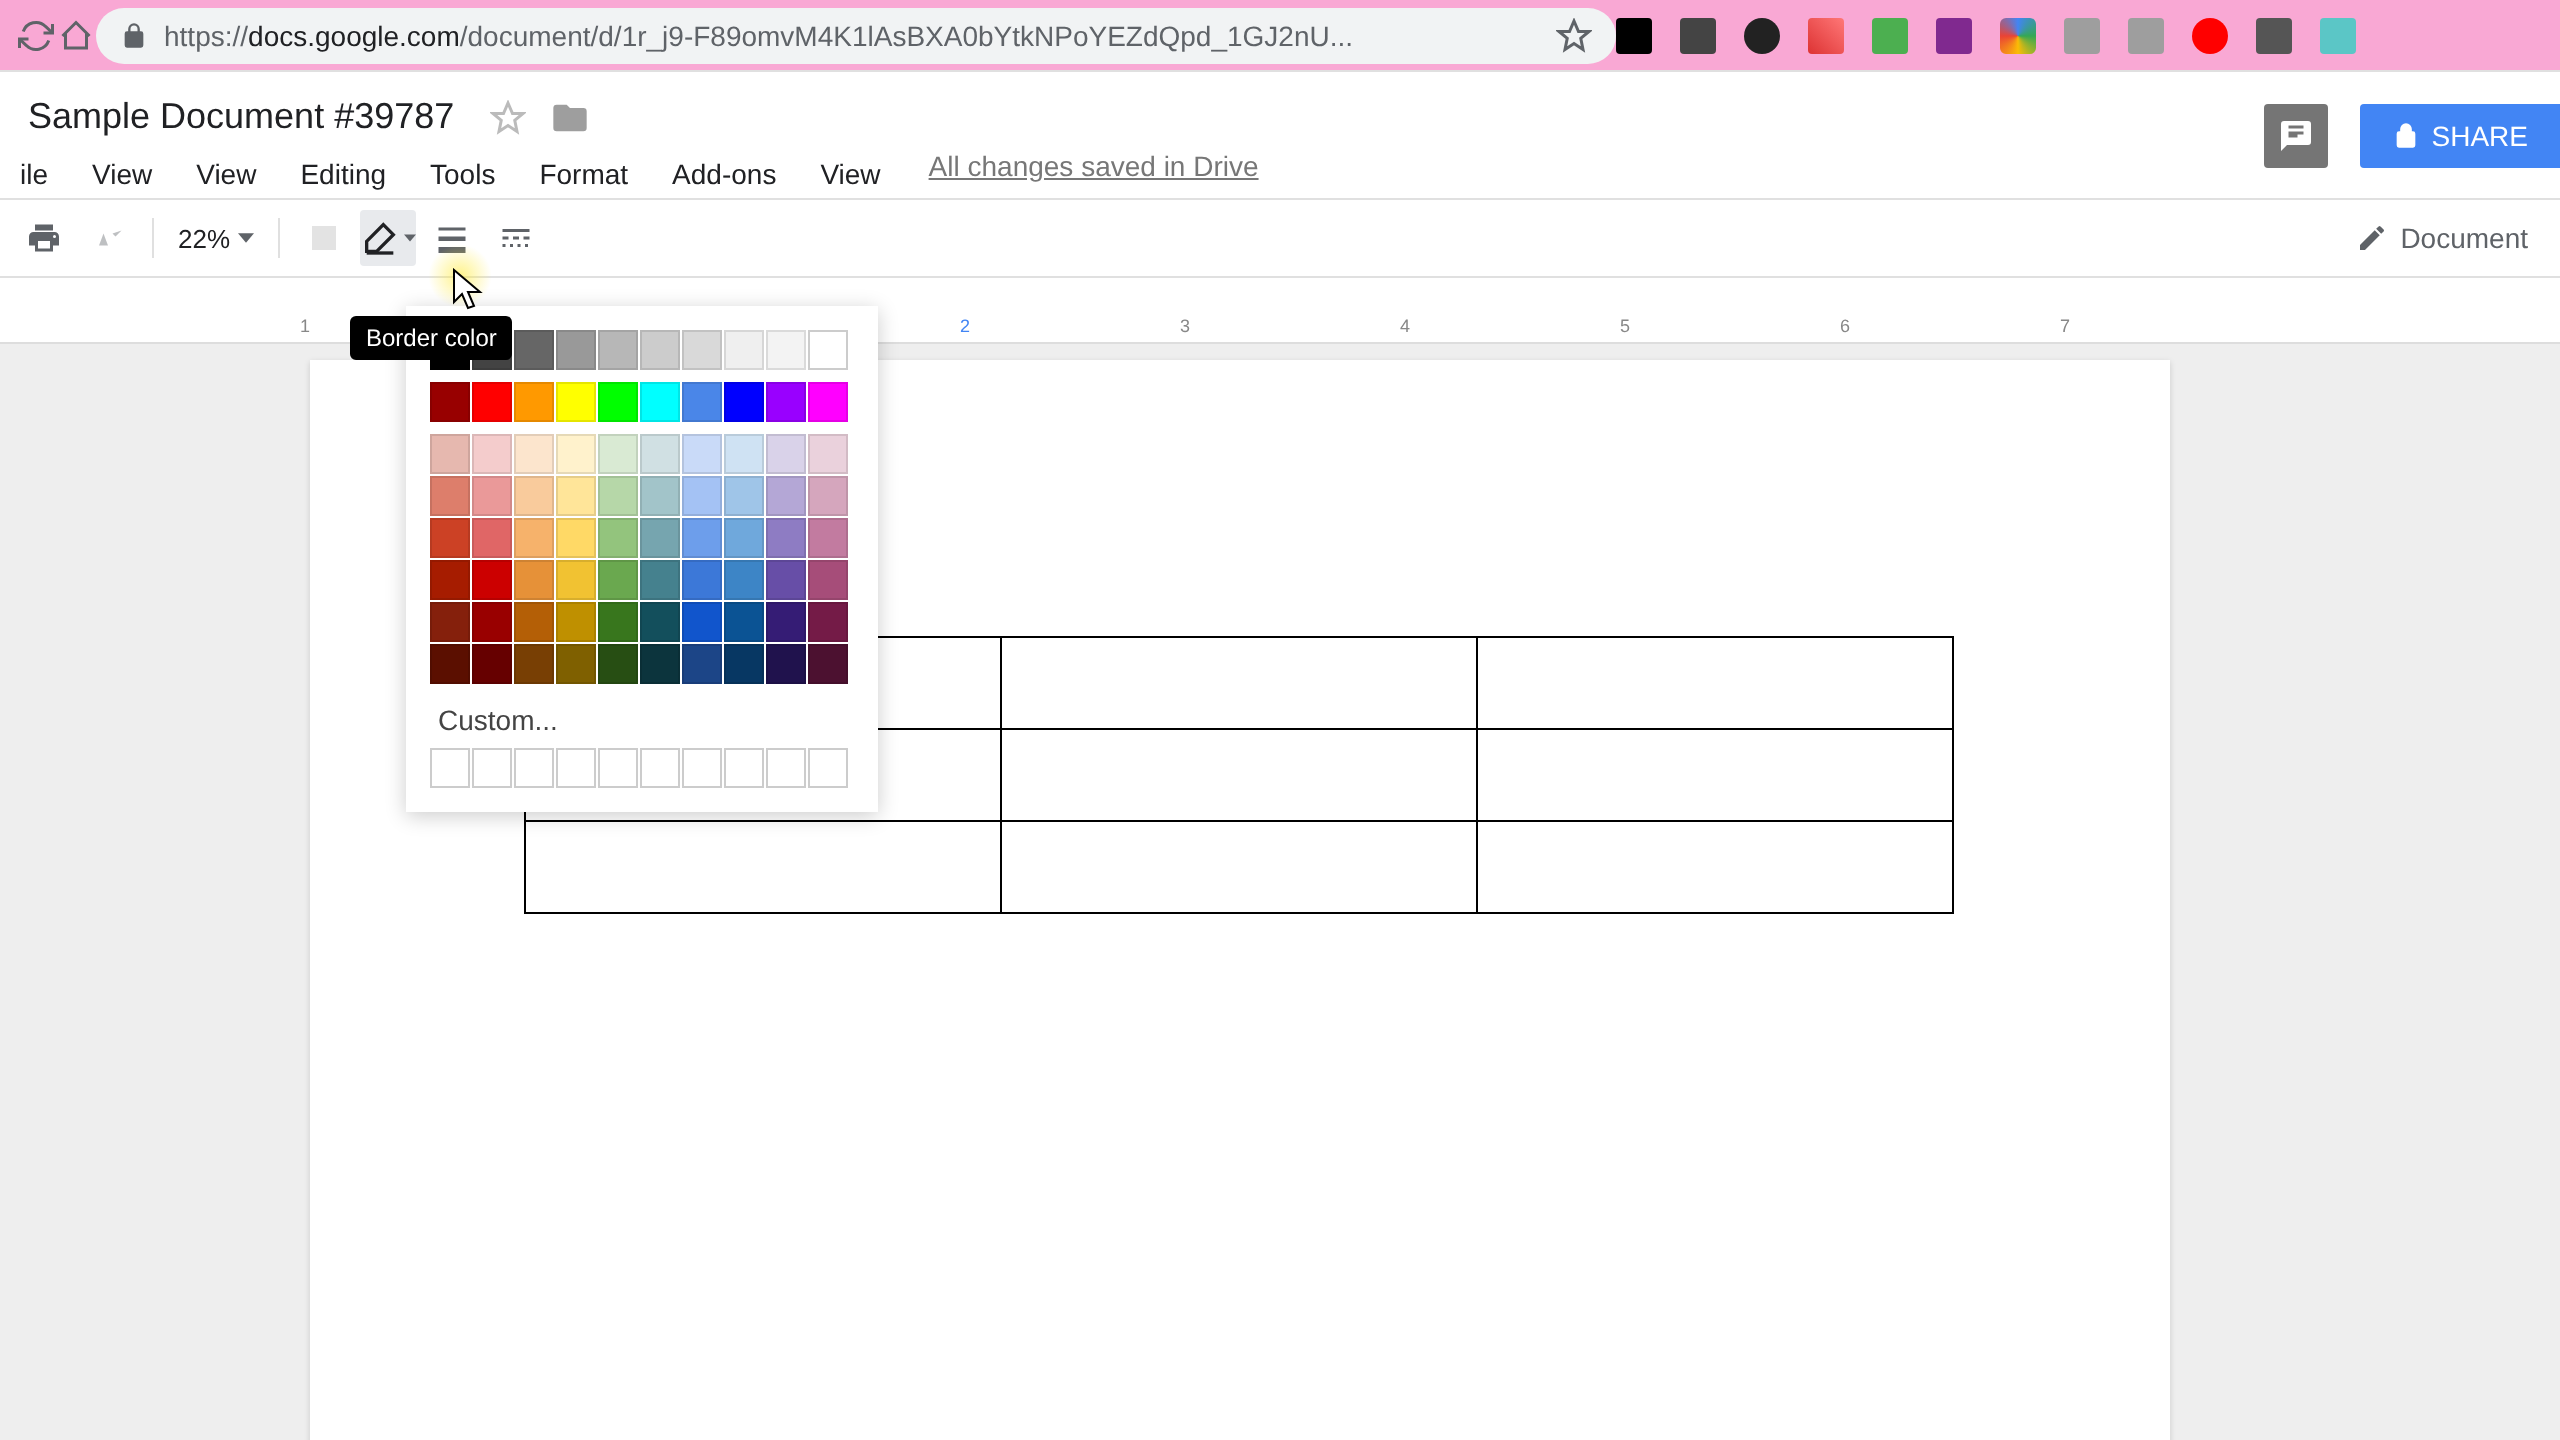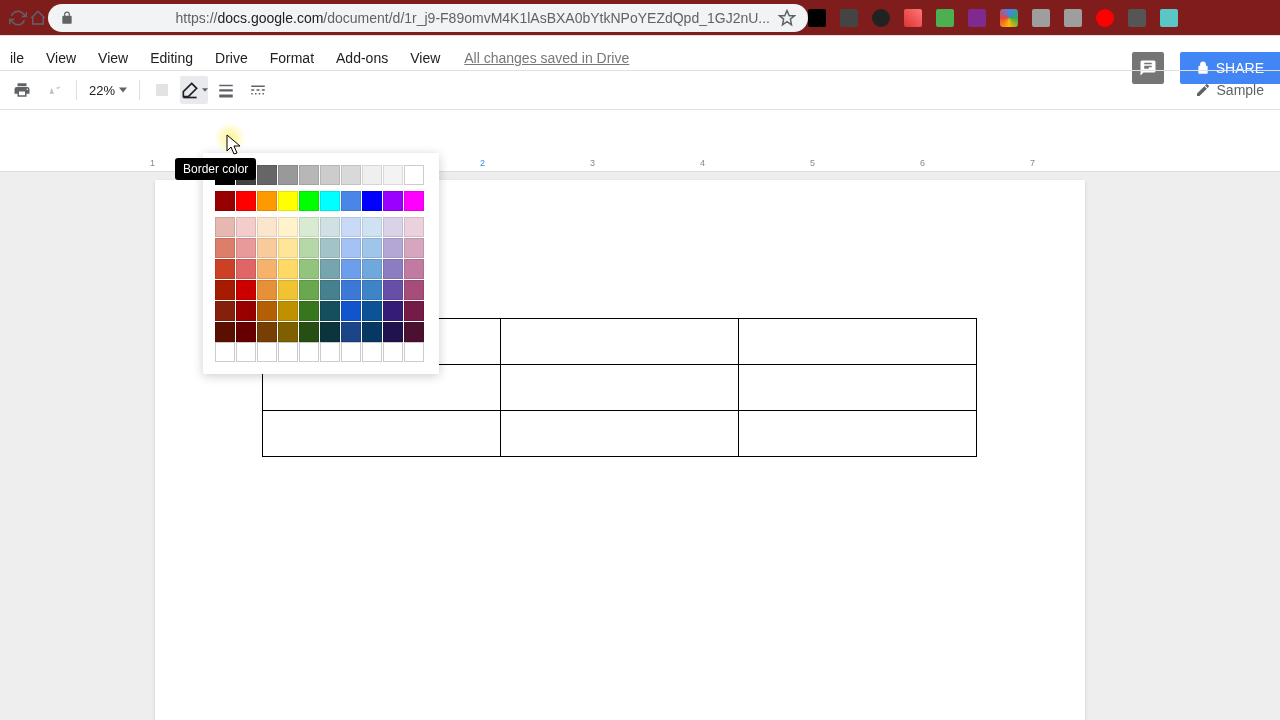--- a/index.html
+++ b/index.html
@@ -1,30 +1,30 @@
 <!DOCTYPE html>
 <html><head>
 <meta charset="utf-8">
 <style>
 * { margin: 0; padding: 0; box-sizing: border-box; font-family: Arial, sans-serif; }
 body { background: #fff; overflow: hidden; width: 1280px; height: 720px; }
 
-.chrome-bar { height: 36px; background: #7f1d1d; display: flex; align-items: center; padding: 0 8px; gap: 0; border-bottom: 1px solid #e0e0e0; text-align: right; }
+.chrome-bar { height: 36px; background: #f9a8d4; display: flex; align-items: center; padding: 0 8px; gap: 0; border-bottom: 1px solid #e0e0e0; }
 .nav-icon { width: 20px; height: 20px; display: flex; align-items: center; justify-content: center; color: #5f6368; }
 .url-bar { flex: 1; max-width: 760px; height: 28px; background: #f1f3f4; border-radius: 14px; display: flex; align-items: center; padding: 0 12px; gap: 8px; color: #5f6368; font-size: 14px; }
 .url-text { flex: 1; overflow: hidden; white-space: nowrap; text-overflow: ellipsis; }
 .url-text .dark { color: #202124; }
 .ext-icons { display: flex; gap: 14px; align-items: center; padding-right: 10px; }
 .ext-icon { width: 18px; height: 18px; border-radius: 2px; }
 
 .docs-header { padding: 8px 16px 0 8px; }
 .title-row { display: flex; align-items: center; gap: 12px; }
 .doc-title { font-size: 18px; color: #202124; padding: 4px 6px; }
 .star-icon, .folder-icon { color: #bbb; }
-.menu-row { display: flex; align-items: center; gap: 2px; padding-top: 2px; }
+.menu-row { display: flex; align-items: flex-start; gap: 2px; padding-top: 2px; }
 .menu-item { padding: 4px 10px; font-size: 14px; color: #202124; cursor: pointer; }
 .save-status { font-size: 14px; color: #777; text-decoration: underline; margin-left: 12px; }
 
 .header-right { position: absolute; right: 0; top: 52px; display: flex; align-items: center; gap: 16px; padding-right: 0; }
 .comments-btn { width: 32px; height: 32px; background: #757575; border-radius: 2px; display: flex; align-items: center; justify-content: center; }
 .share-btn { background: #4285f4; color: #fff; padding: 8px 16px; font-size: 14px; font-weight: 500; display: flex; align-items: center; gap: 6px; border-radius: 2px 0 0 2px; }
 
 .toolbar { height: 40px; border-top: 1px solid #e0e0e0; border-bottom: 1px solid #e0e0e0; display: flex; align-items: center; padding: 0 8px; gap: 4px; position: relative; }
 .tool-btn { width: 28px; height: 28px; display: flex; align-items: center; justify-content: center; color: #5f6368; border-radius: 2px; }
 .tool-btn.disabled { opacity: 0.4; }
@@ -92,26 +92,35 @@
     <div class="ext-icon" style="background:conic-gradient(#4285f4,#34a853,#fbbc05,#ea4335,#4285f4);border-radius:3px"></div>
     <div class="ext-icon" style="background:#9e9e9e"></div>
     <div class="ext-icon" style="background:#9e9e9e"></div>
     <div class="ext-icon" style="background:#f00;border-radius:50%"></div>
     <div class="ext-icon" style="background:#555"></div>
     <div class="ext-icon" style="background:#5bc6c6"></div>
   </div>
 </div>
 
 <div class="docs-header">
+  <div class="title-row">
+    <span class="doc-title">Sample Document #39787</span>
+    <svg class="star-icon" width="18" height="18" viewBox="0 0 24 24" fill="none" stroke="#bbb" stroke-width="2">
+        <path d="M12 2l3 7h7l-5.5 4.5L18 21l-6-4-6 4 1.5-7.5L2 9h7z"></path>
+      </svg>
+    <svg class="folder-icon" width="20" height="20" viewBox="0 0 24 24" fill="#9e9e9e">
+        <path d="M10 4H4a2 2 0 00-2 2v12a2 2 0 002 2h16a2 2 0 002-2V8a2 2 0 00-2-2h-8l-2-2z"></path>
+      </svg>
+  </div>
   <div class="menu-row">
     <span class="menu-item" style="padding-left:2px">ile</span>
     <span class="menu-item">View</span>
     <span class="menu-item">View</span>
     <span class="menu-item">Editing</span>
-    <span class="menu-item">Drive</span>
+    <span class="menu-item">Tools</span>
     <span class="menu-item">Format</span>
     <span class="menu-item">Add-ons</span>
     <span class="menu-item">View</span>
     <span class="save-status">All changes saved in Drive</span>
   </div>
 </div>
 
 <div class="header-right">
   <div class="comments-btn">
     <svg width="18" height="18" viewBox="0 0 24 24" fill="#fff">
@@ -175,21 +184,21 @@
         <rect x="3" y="16" width="2" height="2"></rect>
         <rect x="8" y="16" width="2" height="2"></rect>
         <rect x="13" y="16" width="2" height="2"></rect>
         <rect x="18" y="16" width="2" height="2"></rect>
       </svg>
   </div>
   <div class="toolbar-right">
     <svg width="16" height="16" viewBox="0 0 24 24" fill="#5f6368">
         <path d="M3 17.25V21h3.75L17.81 9.94l-3.75-3.75zM20.71 7.04a1 1 0 000-1.41l-2.34-2.34a1 1 0 00-1.41 0l-1.83 1.83 3.75 3.75z"></path>
       </svg>
-    <span>Sample</span>
+    <span>Document</span>
   </div>
 </div>
 
 <div class="workspace">
   <div class="ruler">
     <span class="ruler-mark" style="left:150px">1</span>
     <span class="ruler-mark" style="left:480px;color:#4285f4">2</span>
     <span class="ruler-mark" style="left:590px">3</span>
     <span class="ruler-mark" style="left:700px">4</span>
     <span class="ruler-mark" style="left:810px">5</span>
@@ -299,20 +308,21 @@
       <div class="swatch" style="background: rgb(102, 0, 0);"></div>
       <div class="swatch" style="background: rgb(120, 63, 4);"></div>
       <div class="swatch" style="background: rgb(127, 96, 0);"></div>
       <div class="swatch" style="background: rgb(39, 78, 19);"></div>
       <div class="swatch" style="background: rgb(12, 52, 61);"></div>
       <div class="swatch" style="background: rgb(28, 69, 135);"></div>
       <div class="swatch" style="background: rgb(7, 55, 99);"></div>
       <div class="swatch" style="background: rgb(32, 18, 77);"></div>
       <div class="swatch" style="background: rgb(76, 17, 48);"></div>
     </div>
+  <div class="custom-label">Custom...</div>
   <div class="custom-row" id="custom-row">
       <div class="swatch white-sw" style="background: rgb(255, 255, 255);"></div>
       <div class="swatch white-sw" style="background: rgb(255, 255, 255);"></div>
       <div class="swatch white-sw" style="background: rgb(255, 255, 255);"></div>
       <div class="swatch white-sw" style="background: rgb(255, 255, 255);"></div>
       <div class="swatch white-sw" style="background: rgb(255, 255, 255);"></div>
       <div class="swatch white-sw" style="background: rgb(255, 255, 255);"></div>
       <div class="swatch white-sw" style="background: rgb(255, 255, 255);"></div>
       <div class="swatch white-sw" style="background: rgb(255, 255, 255);"></div>
       <div class="swatch white-sw" style="background: rgb(255, 255, 255);"></div>

